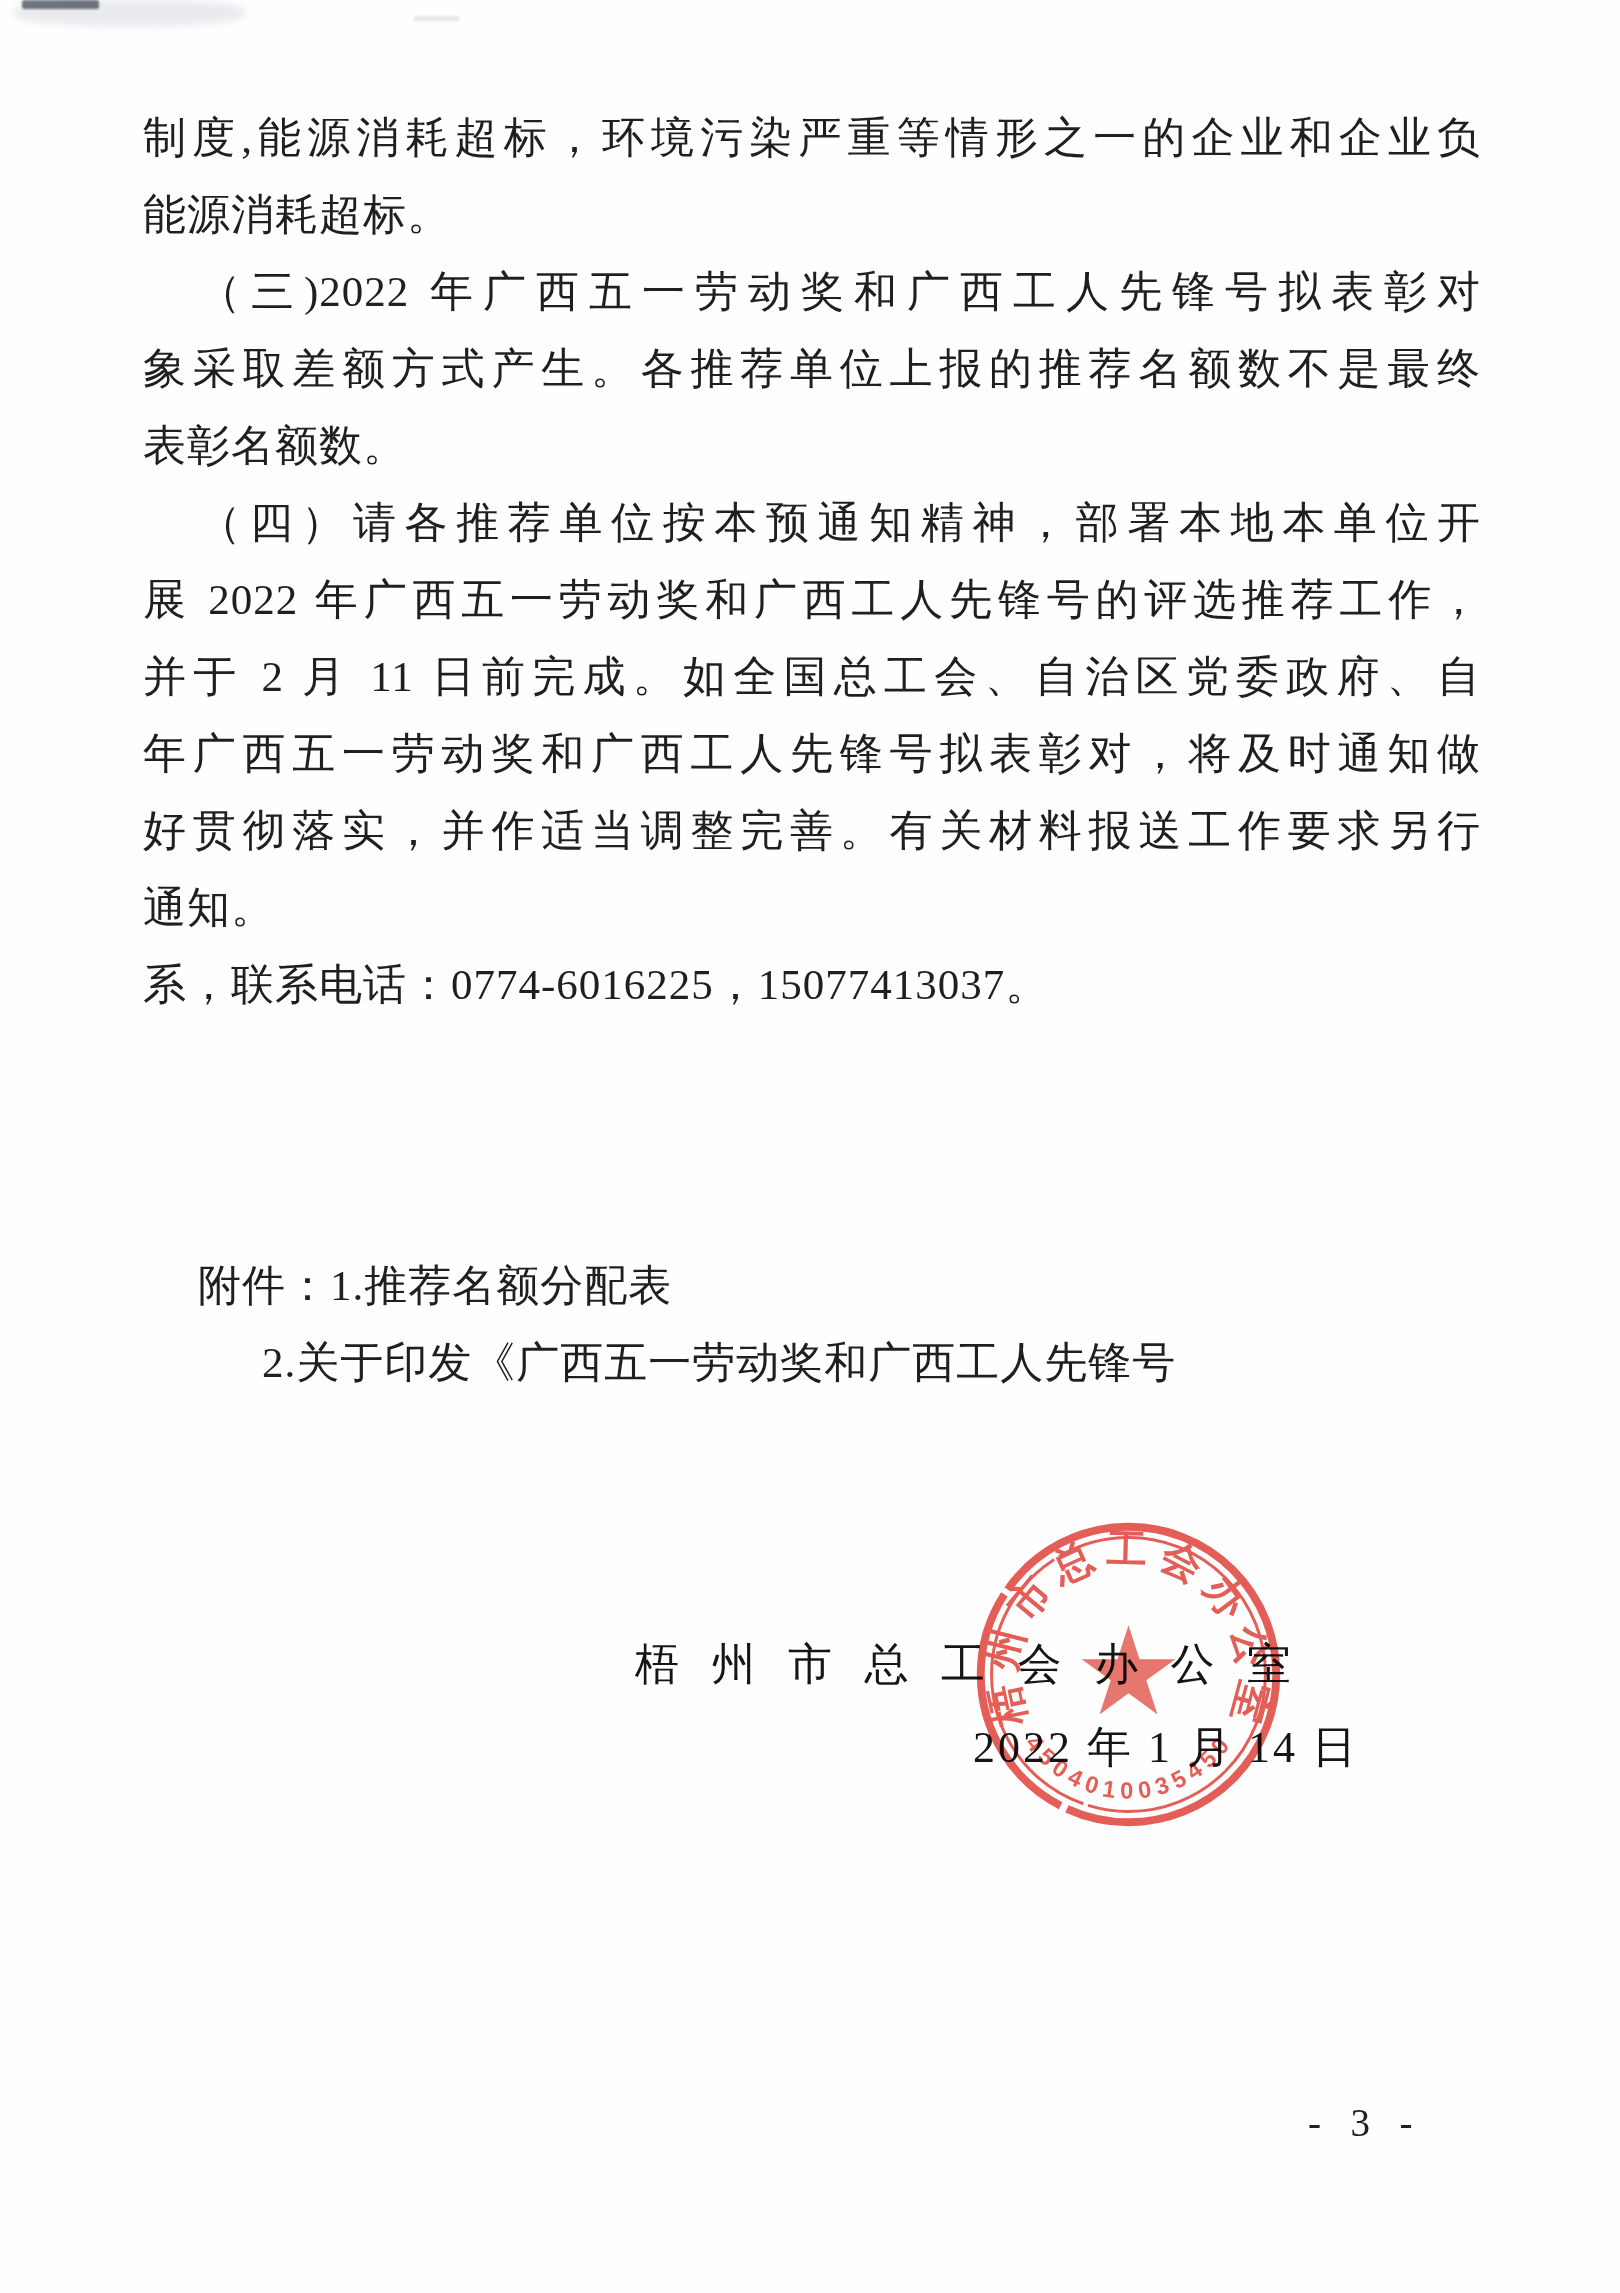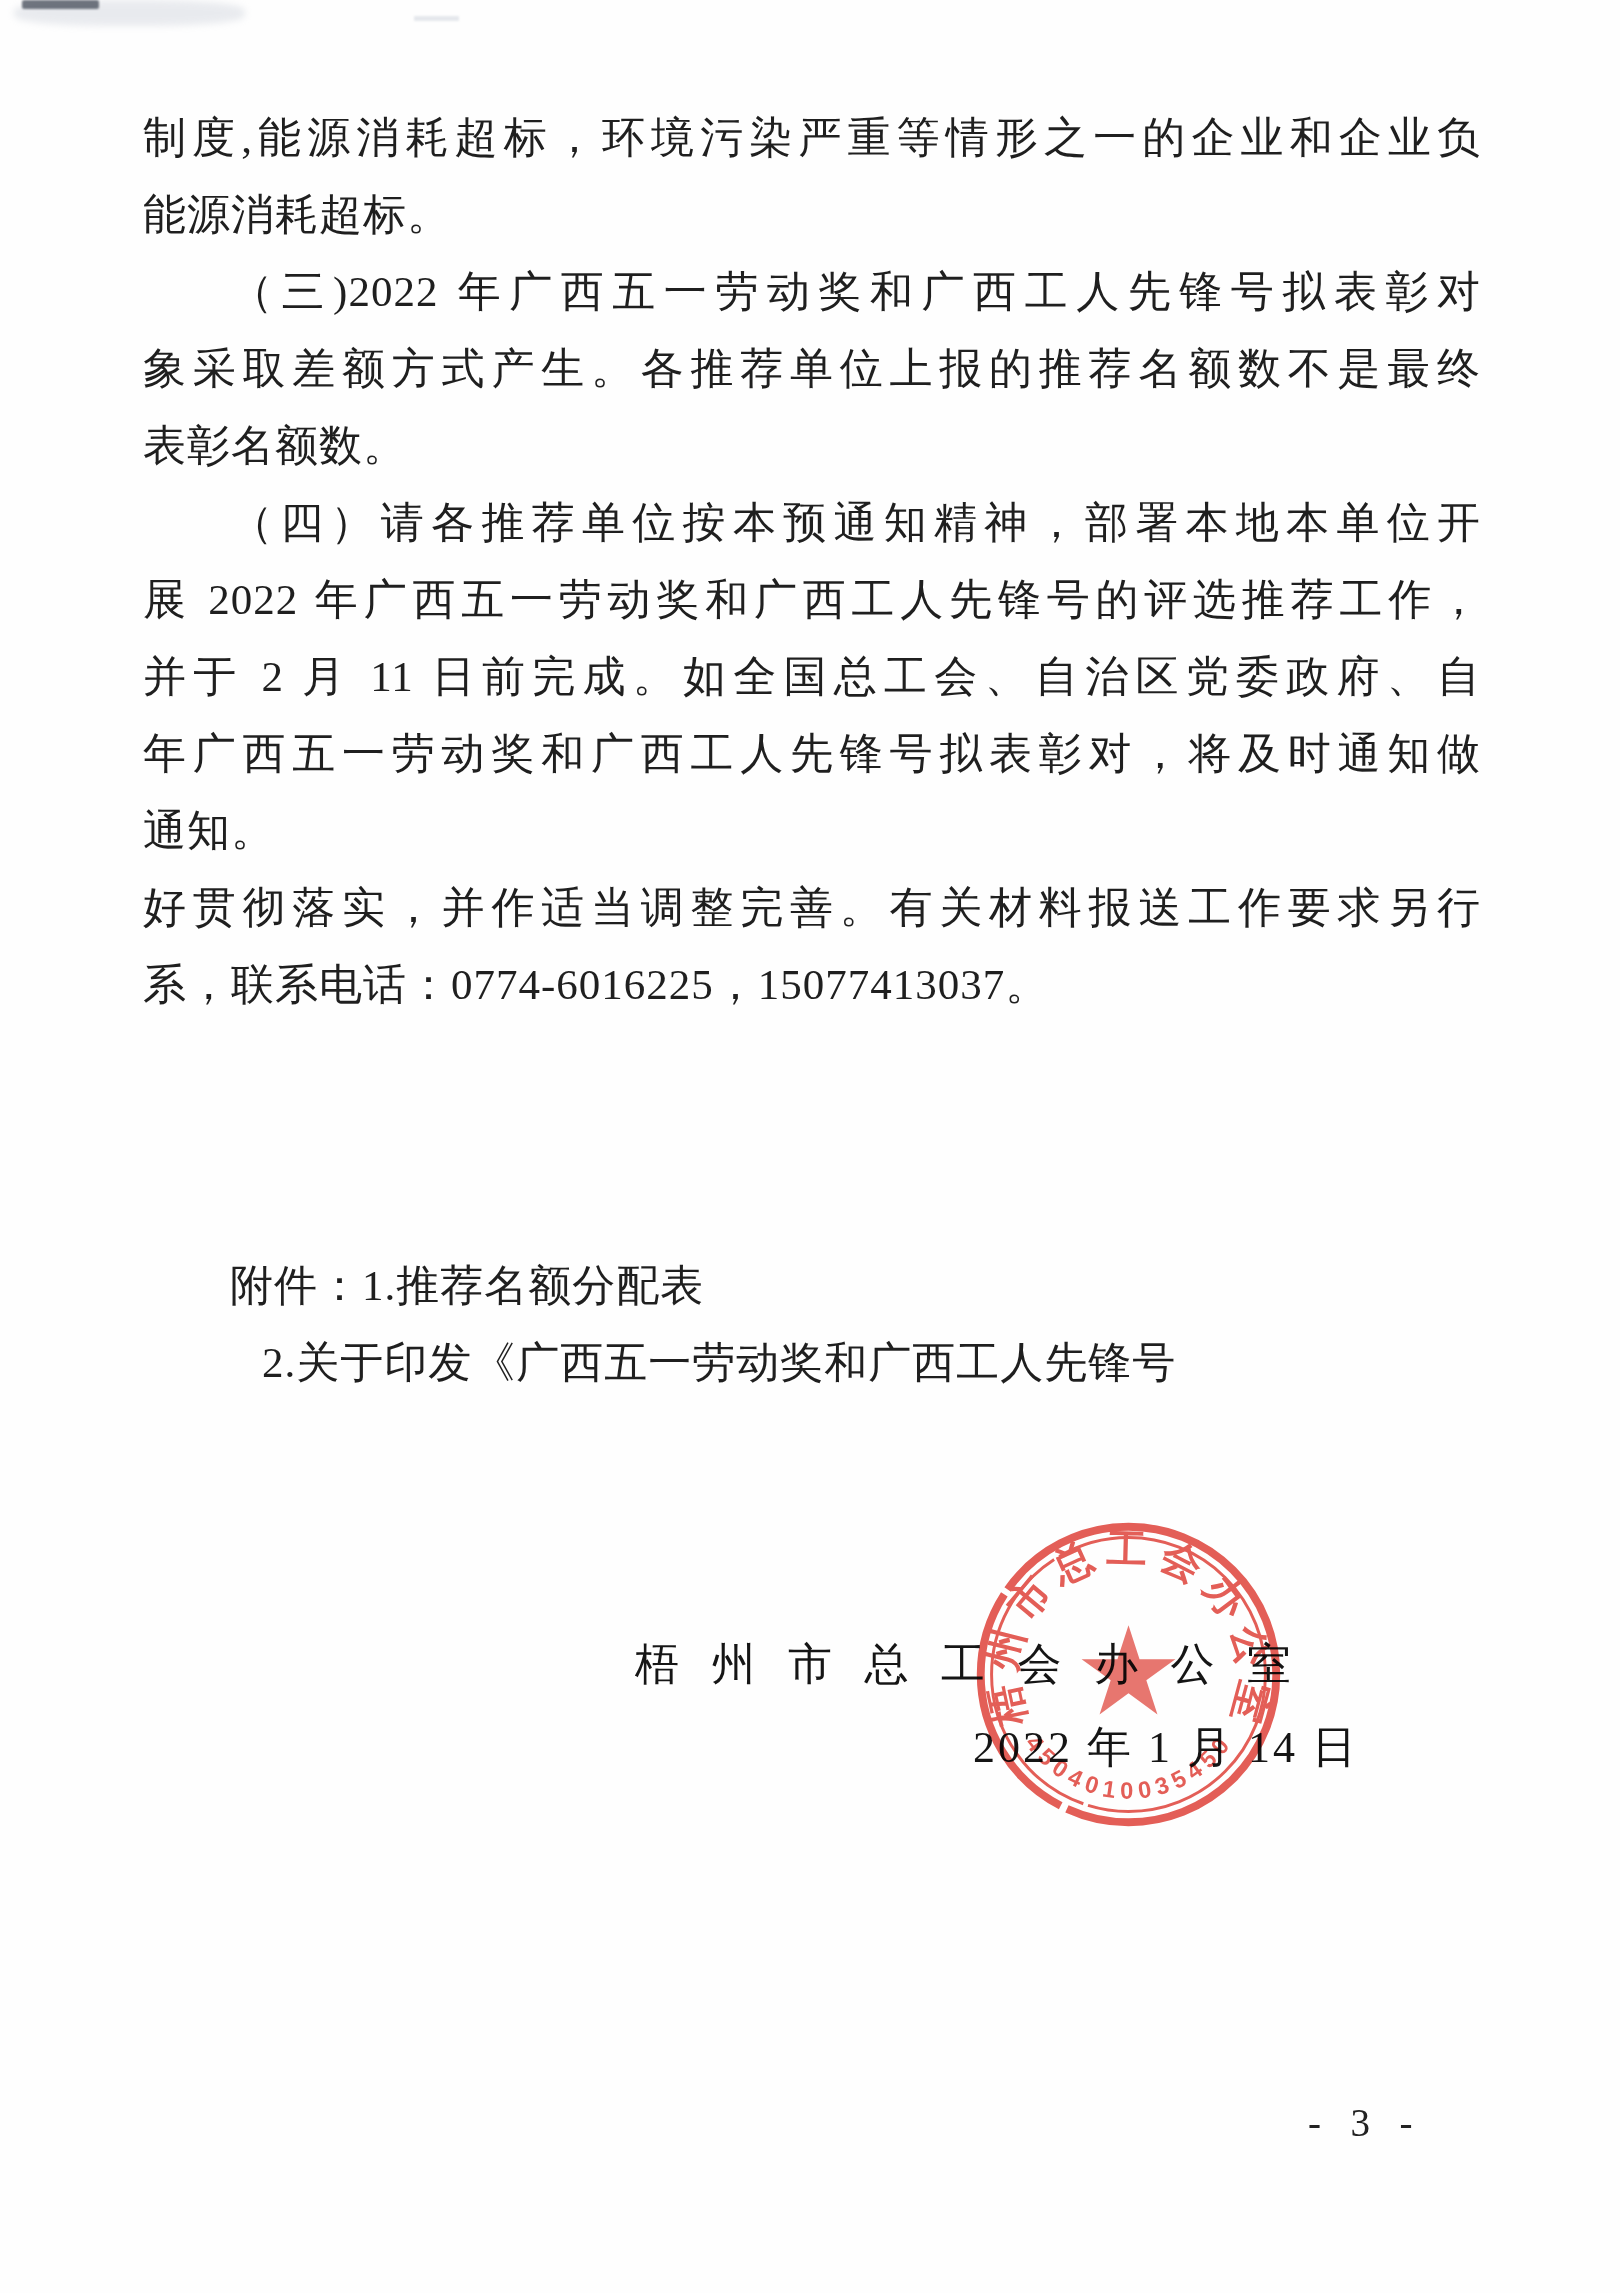--- a/index.html
+++ b/index.html
@@ -19,21 +19,21 @@
     font-size:43px;
     line-height:77px;
     letter-spacing:1px;
     color:#1f1f1f;
   }
   #body-lines{top:99px;}
   #attachment-lines{top:1247px;}
   .line{white-space:nowrap;}
   .line.full{white-space:normal;text-align:justify;text-align-last:justify;}
   .ind0{margin-left:0;}
-  .ind1{margin-left:87px;}
+  .ind1{margin-left:55px;}
   .ind2{margin-left:119px;}
   .ind3{margin-left:183px;}
   
   .sig-org{
     position:absolute;left:635px;top:1635px;
     font-size:44px;letter-spacing:32.5px;white-space:nowrap;color:#151515;
   }
   .sig-date{
     position:absolute;left:973px;top:1718px;
     font-size:44px;letter-spacing:3px;white-space:nowrap;color:#151515;
@@ -70,22 +70,22 @@
   <div class="text-block" id="body-lines">
       <div class="line ind0 full">制度,能源消耗超标，环境污染严重等情形之一的企业和企业负</div>
       <div class="line ind0">能源消耗超标。</div>
       <div class="line ind1 full">（三)2022 年广西五一劳动奖和广西工人先锋号拟表彰对</div>
       <div class="line ind0 full">象采取差额方式产生。各推荐单位上报的推荐名额数不是最终</div>
       <div class="line ind0">表彰名额数。</div>
       <div class="line ind1 full">（四）请各推荐单位按本预通知精神，部署本地本单位开</div>
       <div class="line ind0 full">展 2022 年广西五一劳动奖和广西工人先锋号的评选推荐工作，</div>
       <div class="line ind0 full">并于 2 月 11 日前完成。如全国总工会、自治区党委政府、自</div>
       <div class="line ind0 full">年广西五一劳动奖和广西工人先锋号拟表彰对，将及时通知做</div>
+      <div class="line ind0 full">好贯彻落实，并作适当调整完善。有关材料报送工作要求另行</div>
       <div class="line ind0">通知。</div>
-      <div class="line ind0 full">好贯彻落实，并作适当调整完善。有关材料报送工作要求另行</div>
       <div class="line ind0">系，联系电话：0774-6016225，15077413037。</div>
     </div>
 
   <div class="text-block" id="attachment-lines">
       <div class="line ind1">附件：1.推荐名额分配表</div>
       <div class="line ind2">2.关于印发《广西五一劳动奖和广西工人先锋号</div>
     </div>
 
   <div class="sig-org">梧州市总工会办公室</div>
   <div class="sig-date">2022 年 1 月 14 日</div>

